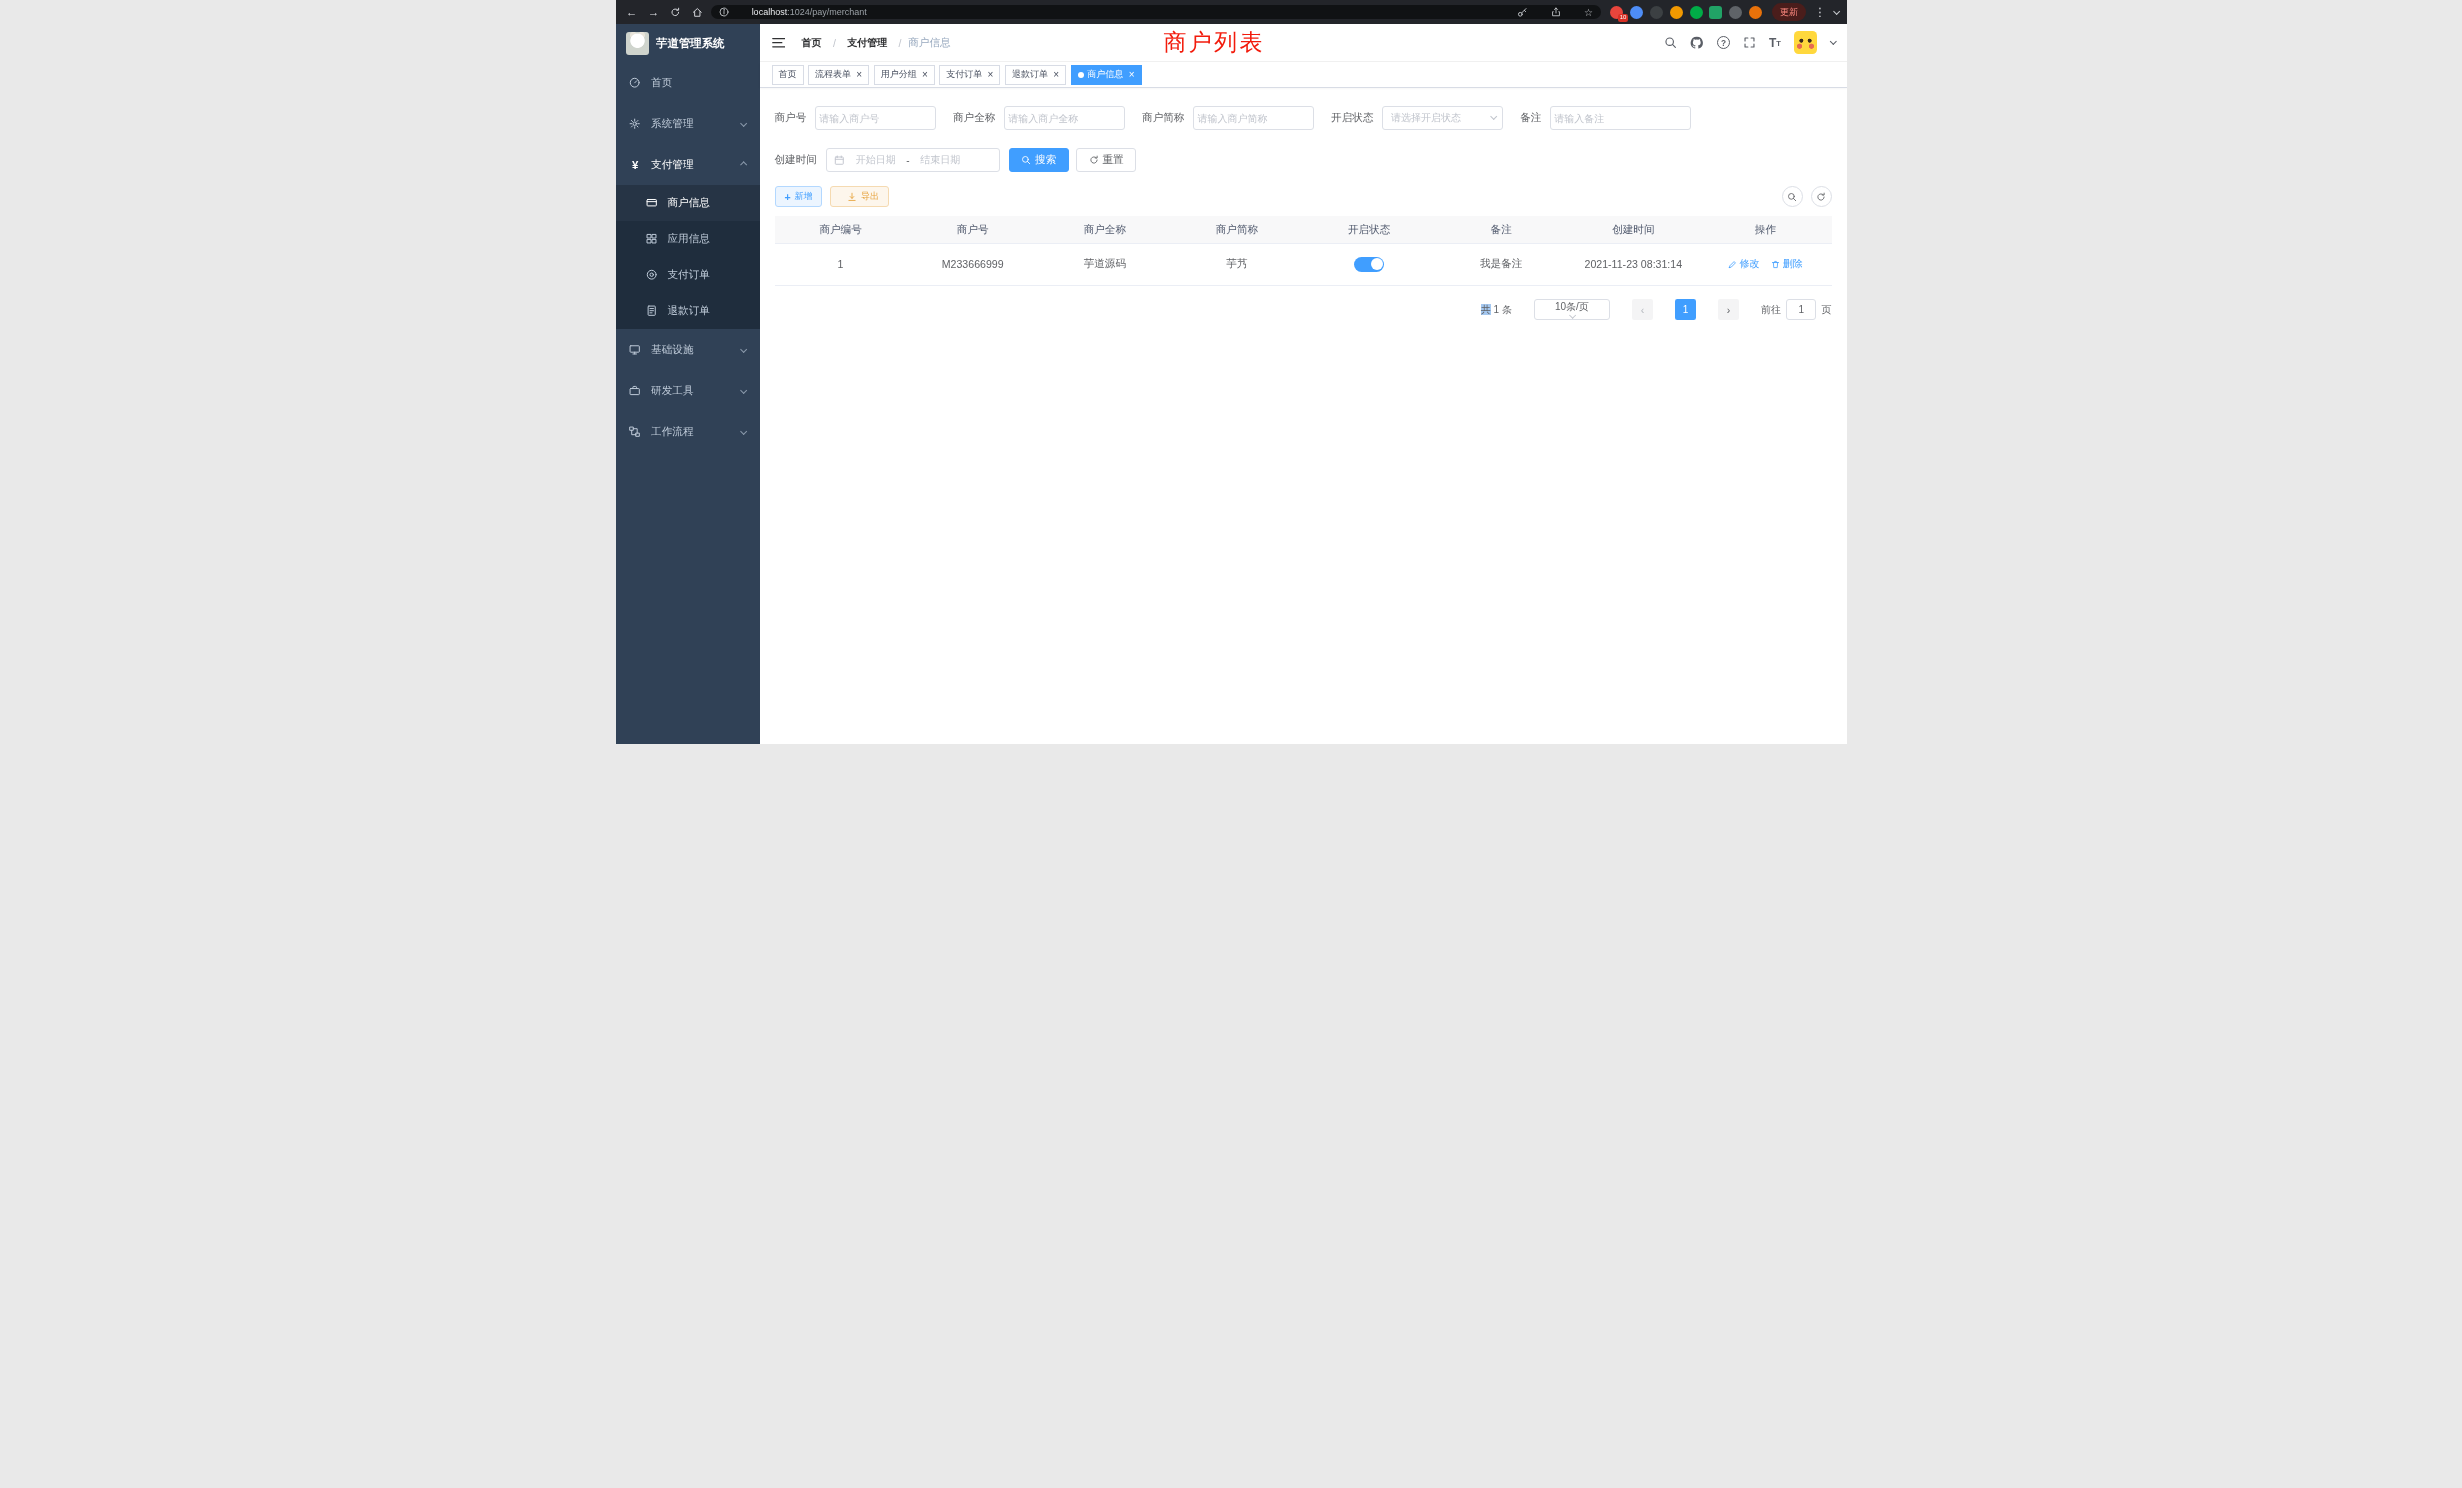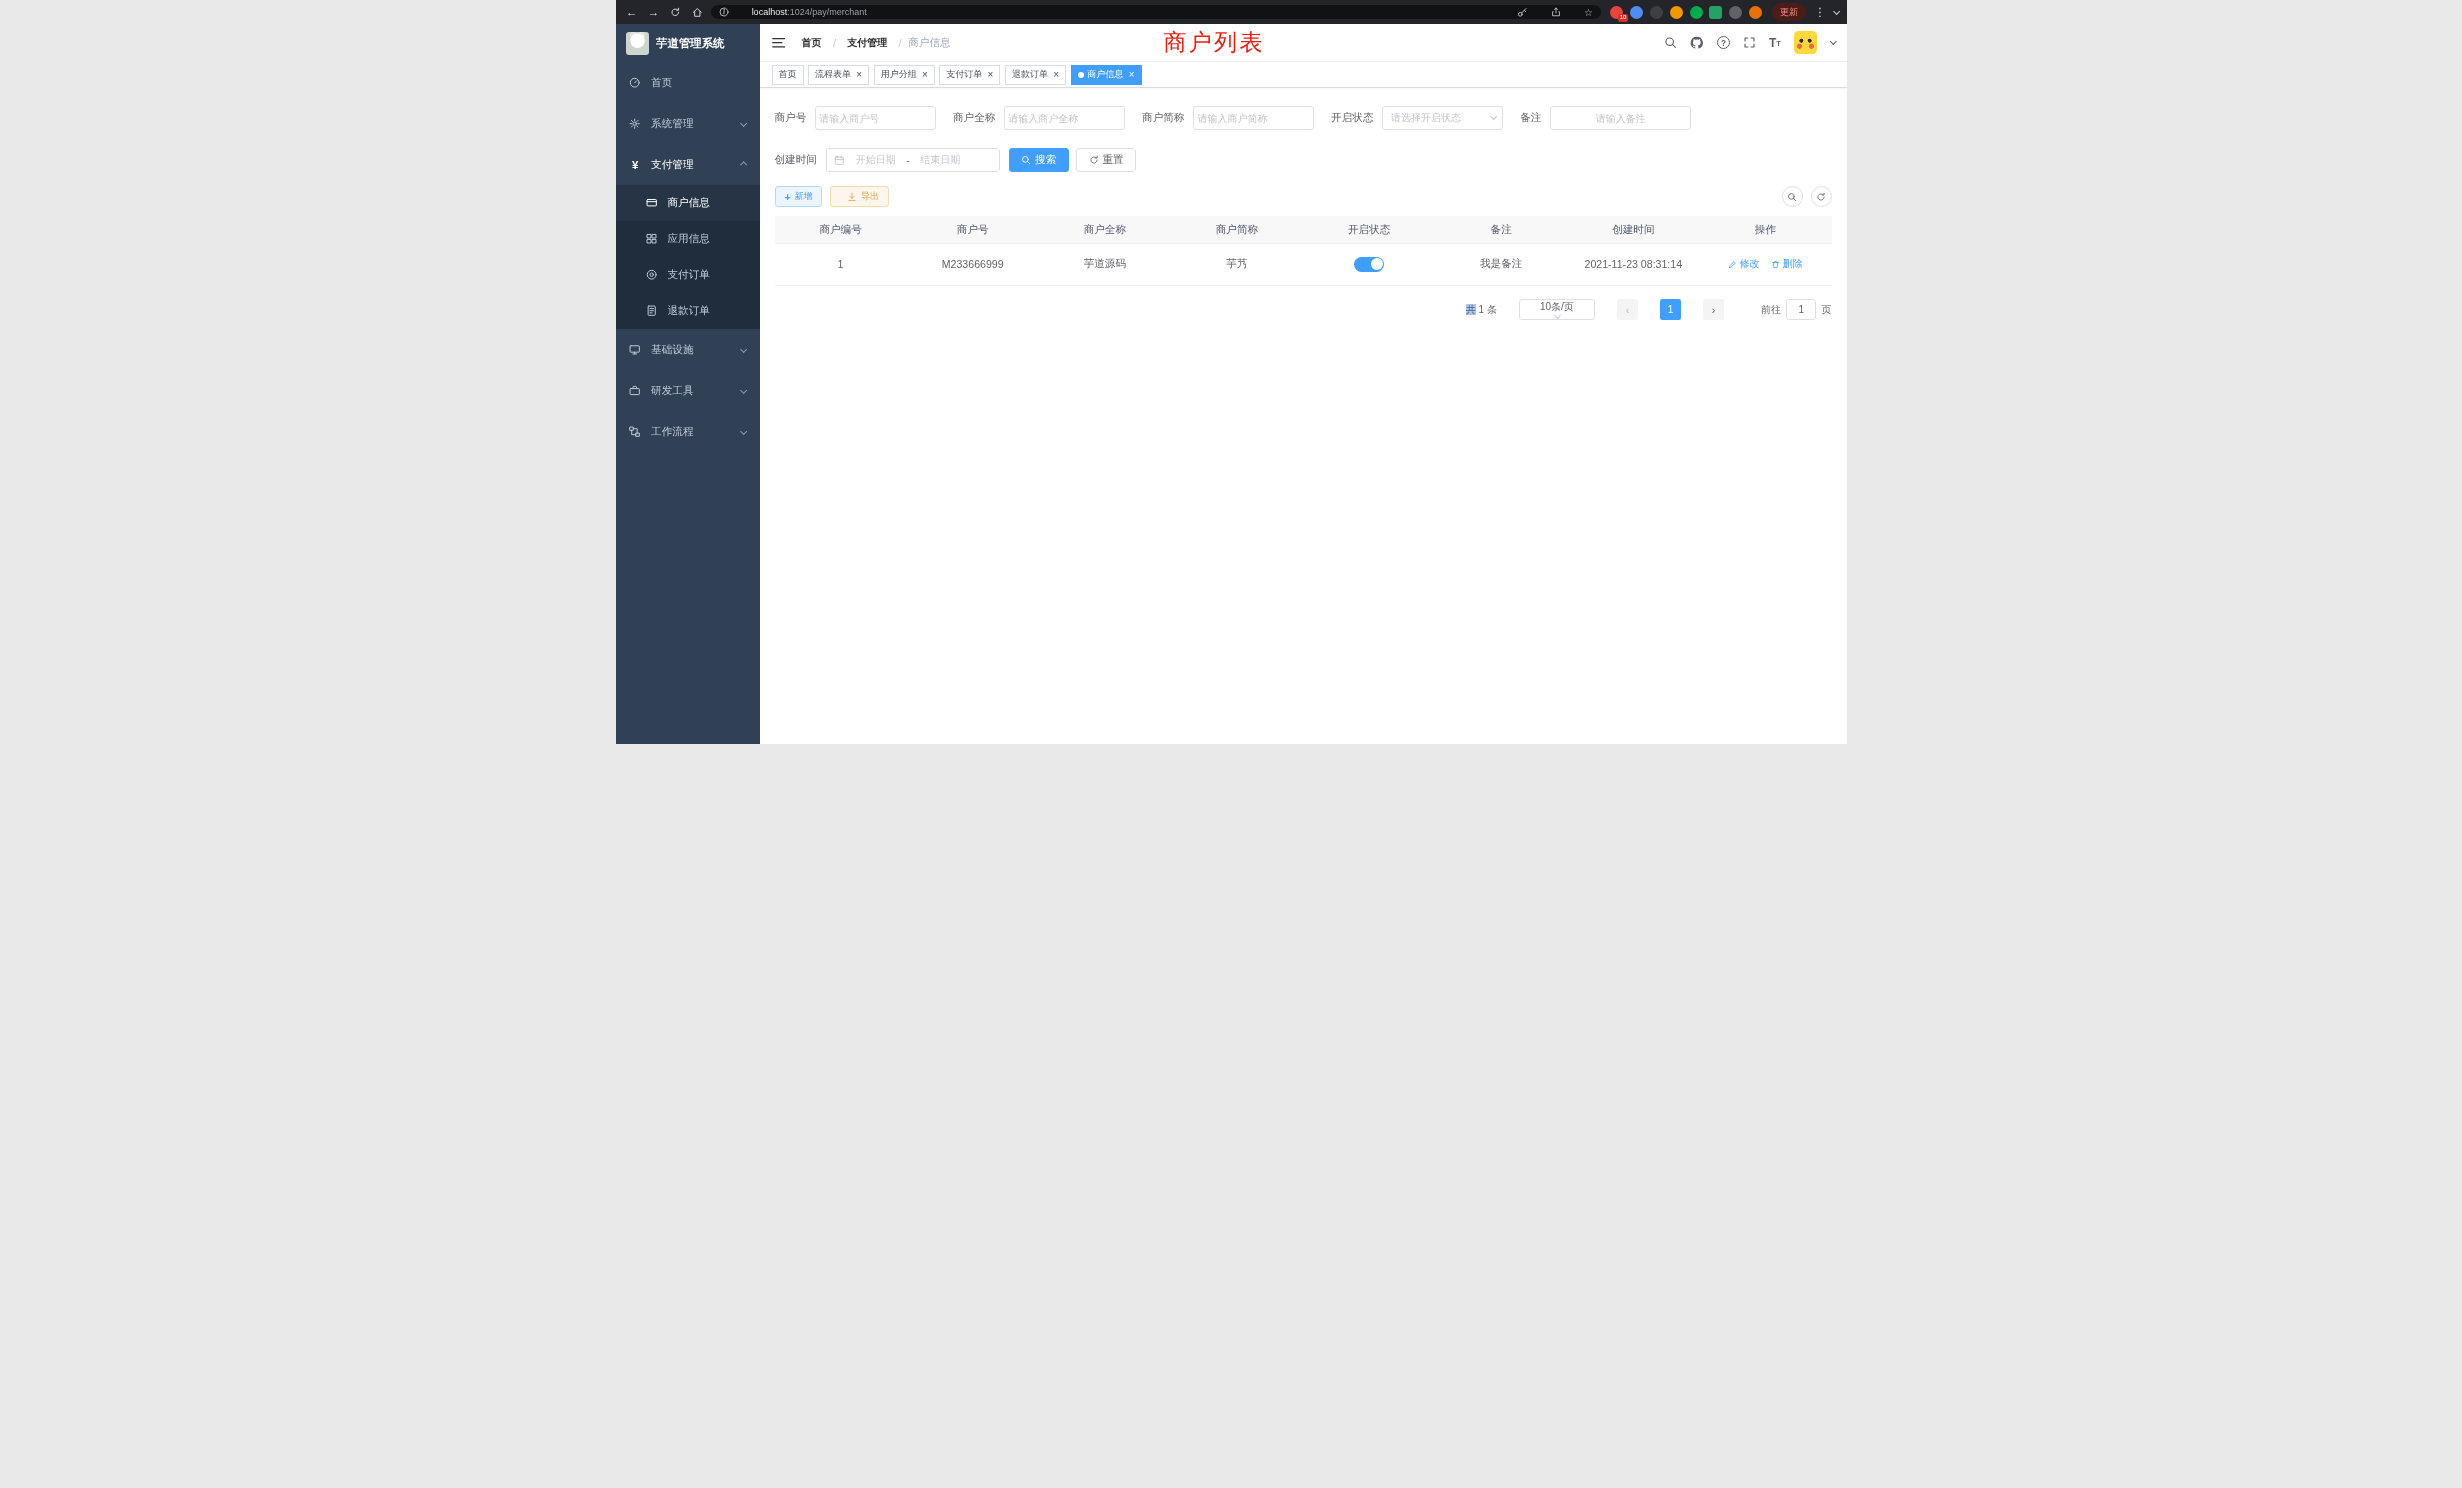--- a/index.html
+++ b/index.html
@@ -88,21 +88,21 @@
   .content { padding:18px 15px; flex:1; }
   .filter-row { display:flex; align-items:center; margin-bottom:18px; }
   .filter-row.second { margin-bottom:14.4px; }
   .field { display:flex; align-items:center; margin-right:16.7px; }
   .field.tight { margin-right:9px; }
   .field label { font-size:10.6px; color:#606266; margin-right:9px; white-space:nowrap; }
   .input, .select, .date-range { height:24px; border:0.8px solid #dcdfe6; border-radius:3px;
        background:#fff; font-size:10px; color:#606266; font-family:inherit; }
   .input { padding:0 3px; }
   .input::placeholder { color:#c0c4cc; }
-  .w160 { width:121px; } .w186 { width:141px;text-align:center; } .w230 { width:174px; }
+  .w160 { width:121px; } .w186 { width:141px; } .w230 { width:174px; }
   .select { display:flex; align-items:center; justify-content:space-between; padding:0 7.6px; cursor:pointer; }
   .select .ph { color:#c0c4cc; }
   .chevron { display:inline-block; width:5.3px; height:5.3px; border-right:1px solid #c0c4cc;
              border-bottom:1px solid #c0c4cc; transform:rotate(45deg) translateY(-1.5px); }
   .date-range { display:flex; align-items:center; padding:0 7.6px; gap:10.6px; cursor:pointer; }
   .date-range .ph { color:#c0c4cc; }
   .date-range .dash { color:#606266; }
   .cal { color:#c0c4cc; display:flex; }
 
   .btn { height:24px; border-radius:3px; font-size:10.6px; display:inline-flex; align-items:center;
@@ -134,21 +134,21 @@
 
   .pagination { display:flex; align-items:center; justify-content:flex-end; margin-top:13.6px;
                 gap:22px; font-size:10px; color:#606266; }
   .total .hl { background:#a5c8f0; }
   .psize { width:76px; height:21px; border:0.8px solid #dcdfe6; border-radius:3px; display:flex;
            align-items:center; justify-content:space-between; padding:0 6.8px; cursor:pointer; background:#fff;flex-direction:column; }
   .pbtn { min-width:21px; height:21px; background:#f4f4f5; border-radius:2.3px; display:inline-flex;
           align-items:center; justify-content:center; color:#606266; font-size:10.6px; cursor:pointer; }
   .pbtn.disabled { color:#b4b8bf; }
   .pbtn.active { background:#409eff; color:#fff; font-size:10px; }
-  .goto { display:flex; align-items:center; gap:5.3px;margin-left:15px; }
+  .goto { display:flex; align-items:center; gap:5.3px; }
   .goto input { width:30px; height:21px; border:0.8px solid #dcdfe6; border-radius:3px; text-align:center;
                 font-size:10px; color:#606266; font-family:inherit; }
 </style>
 </head>
 <body>
 
 <div class="page">
 
   <div class="browser-bar">
     <span class="b-icon">←</span>

